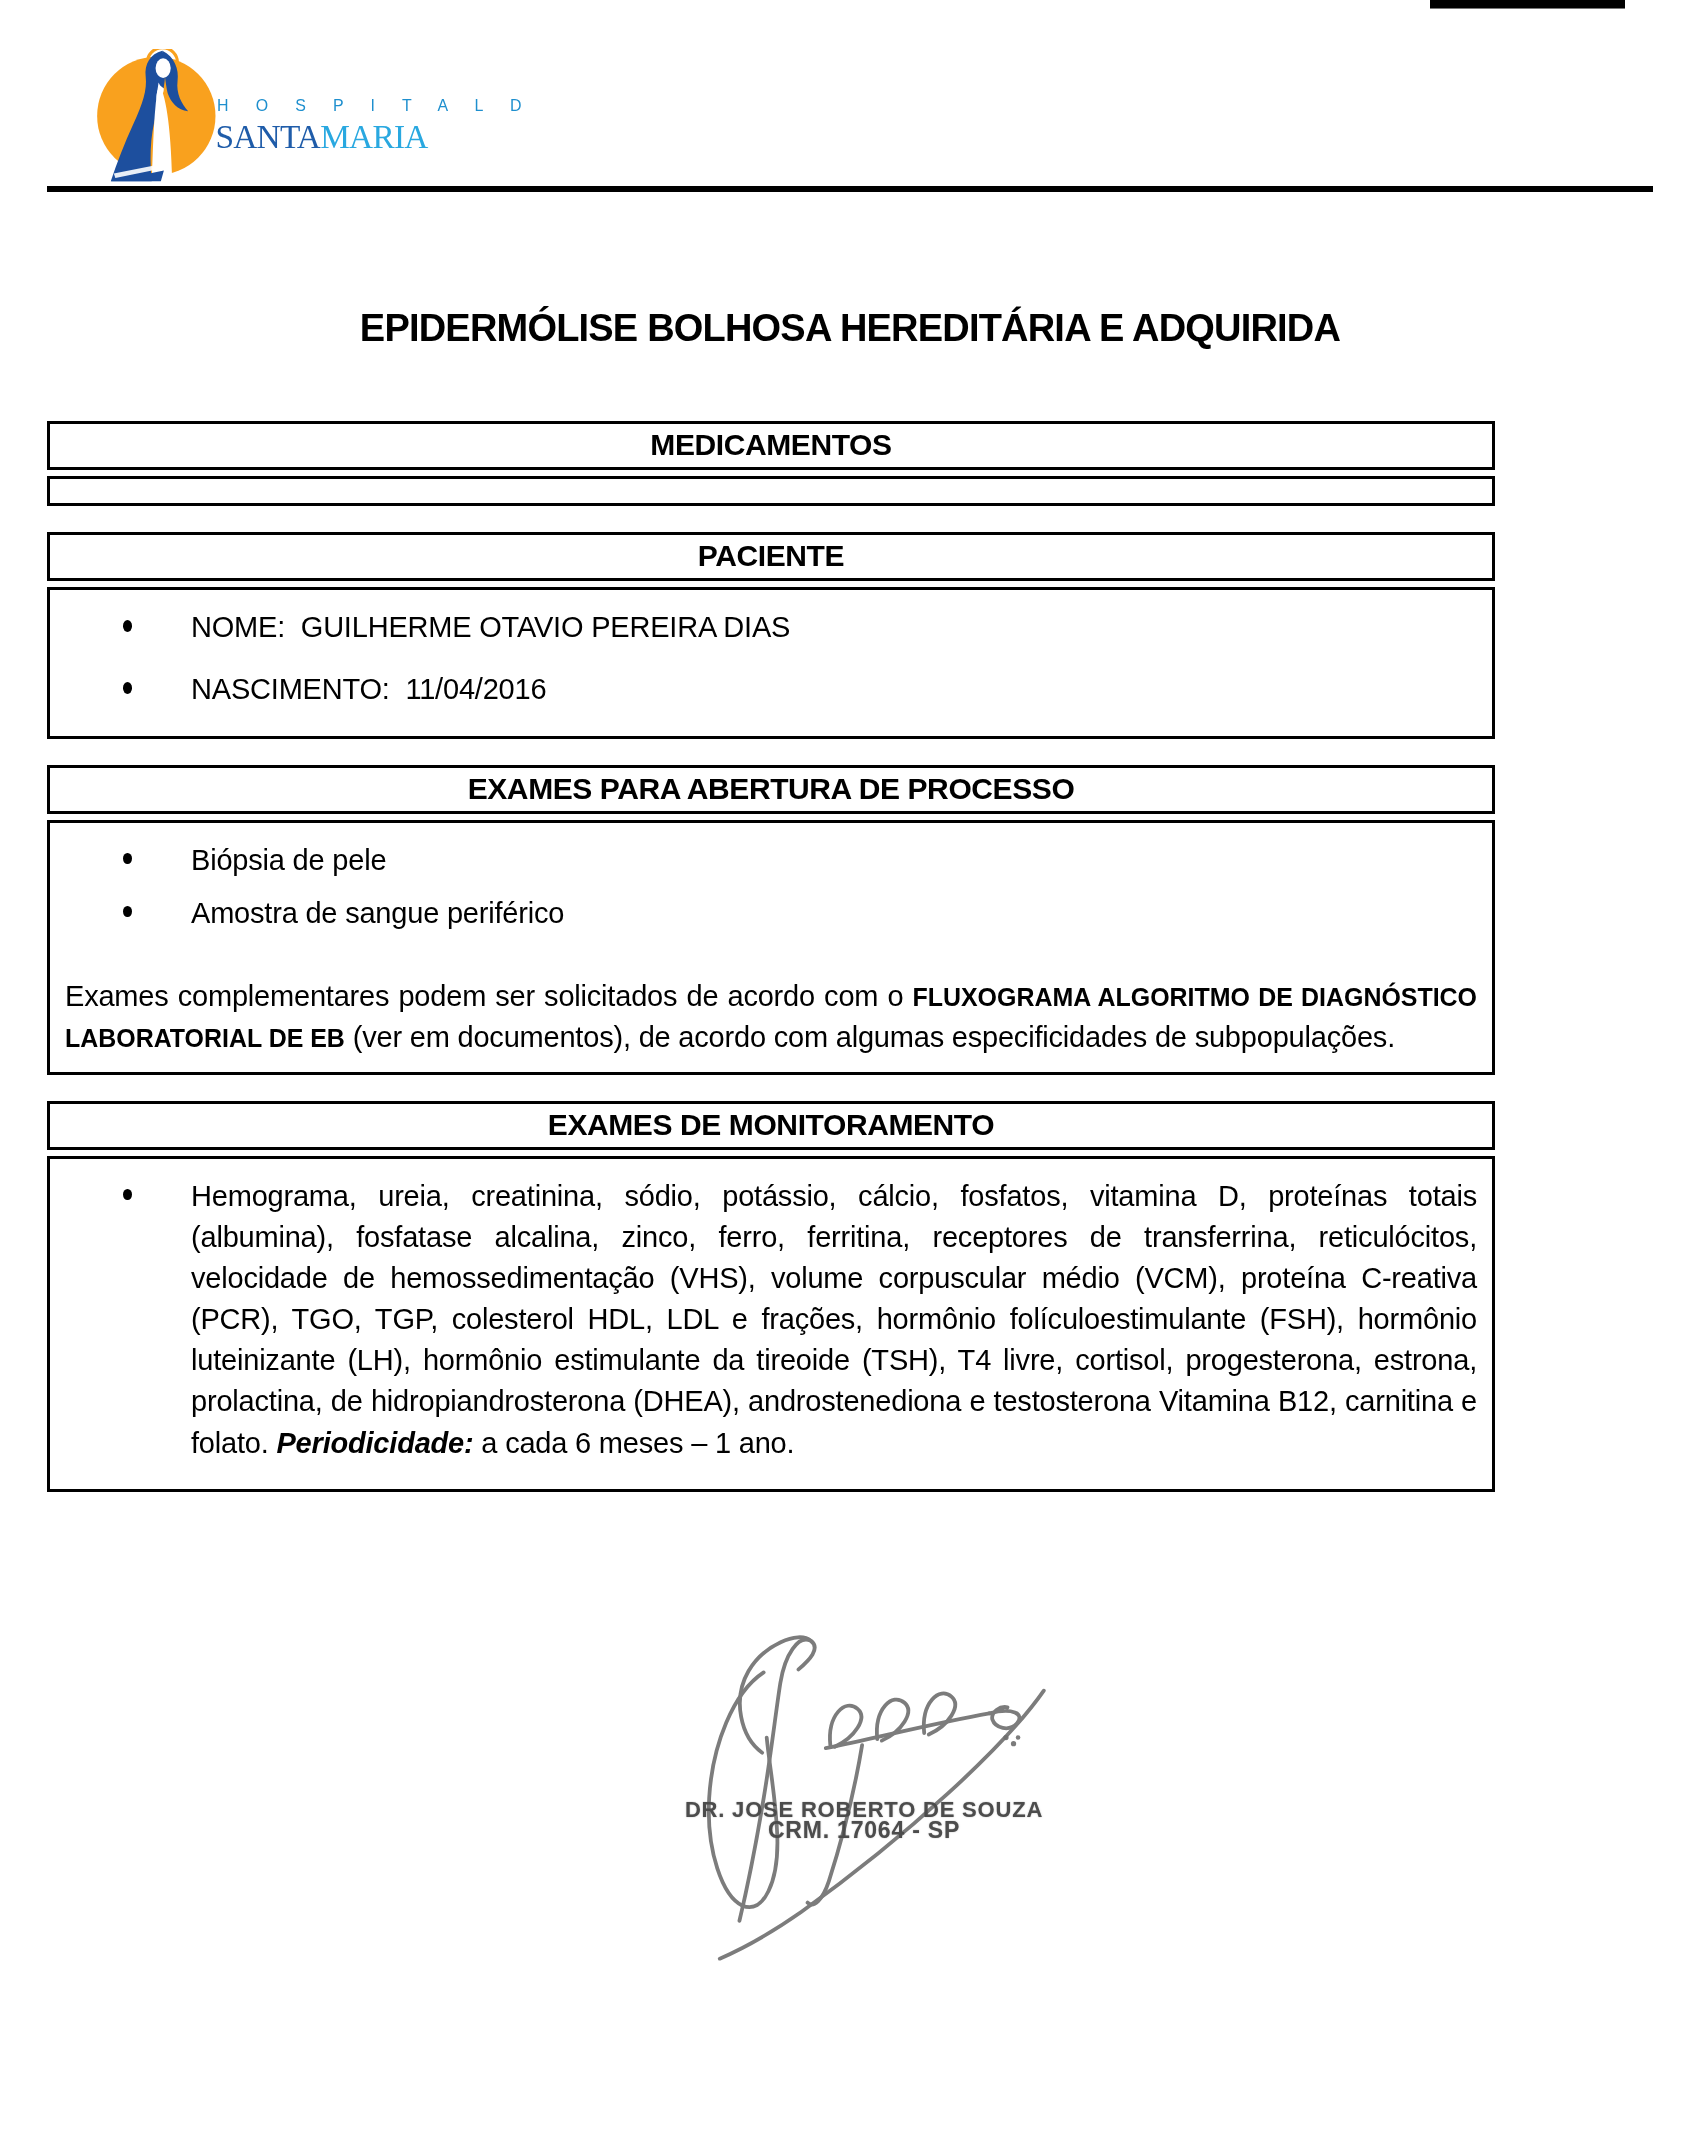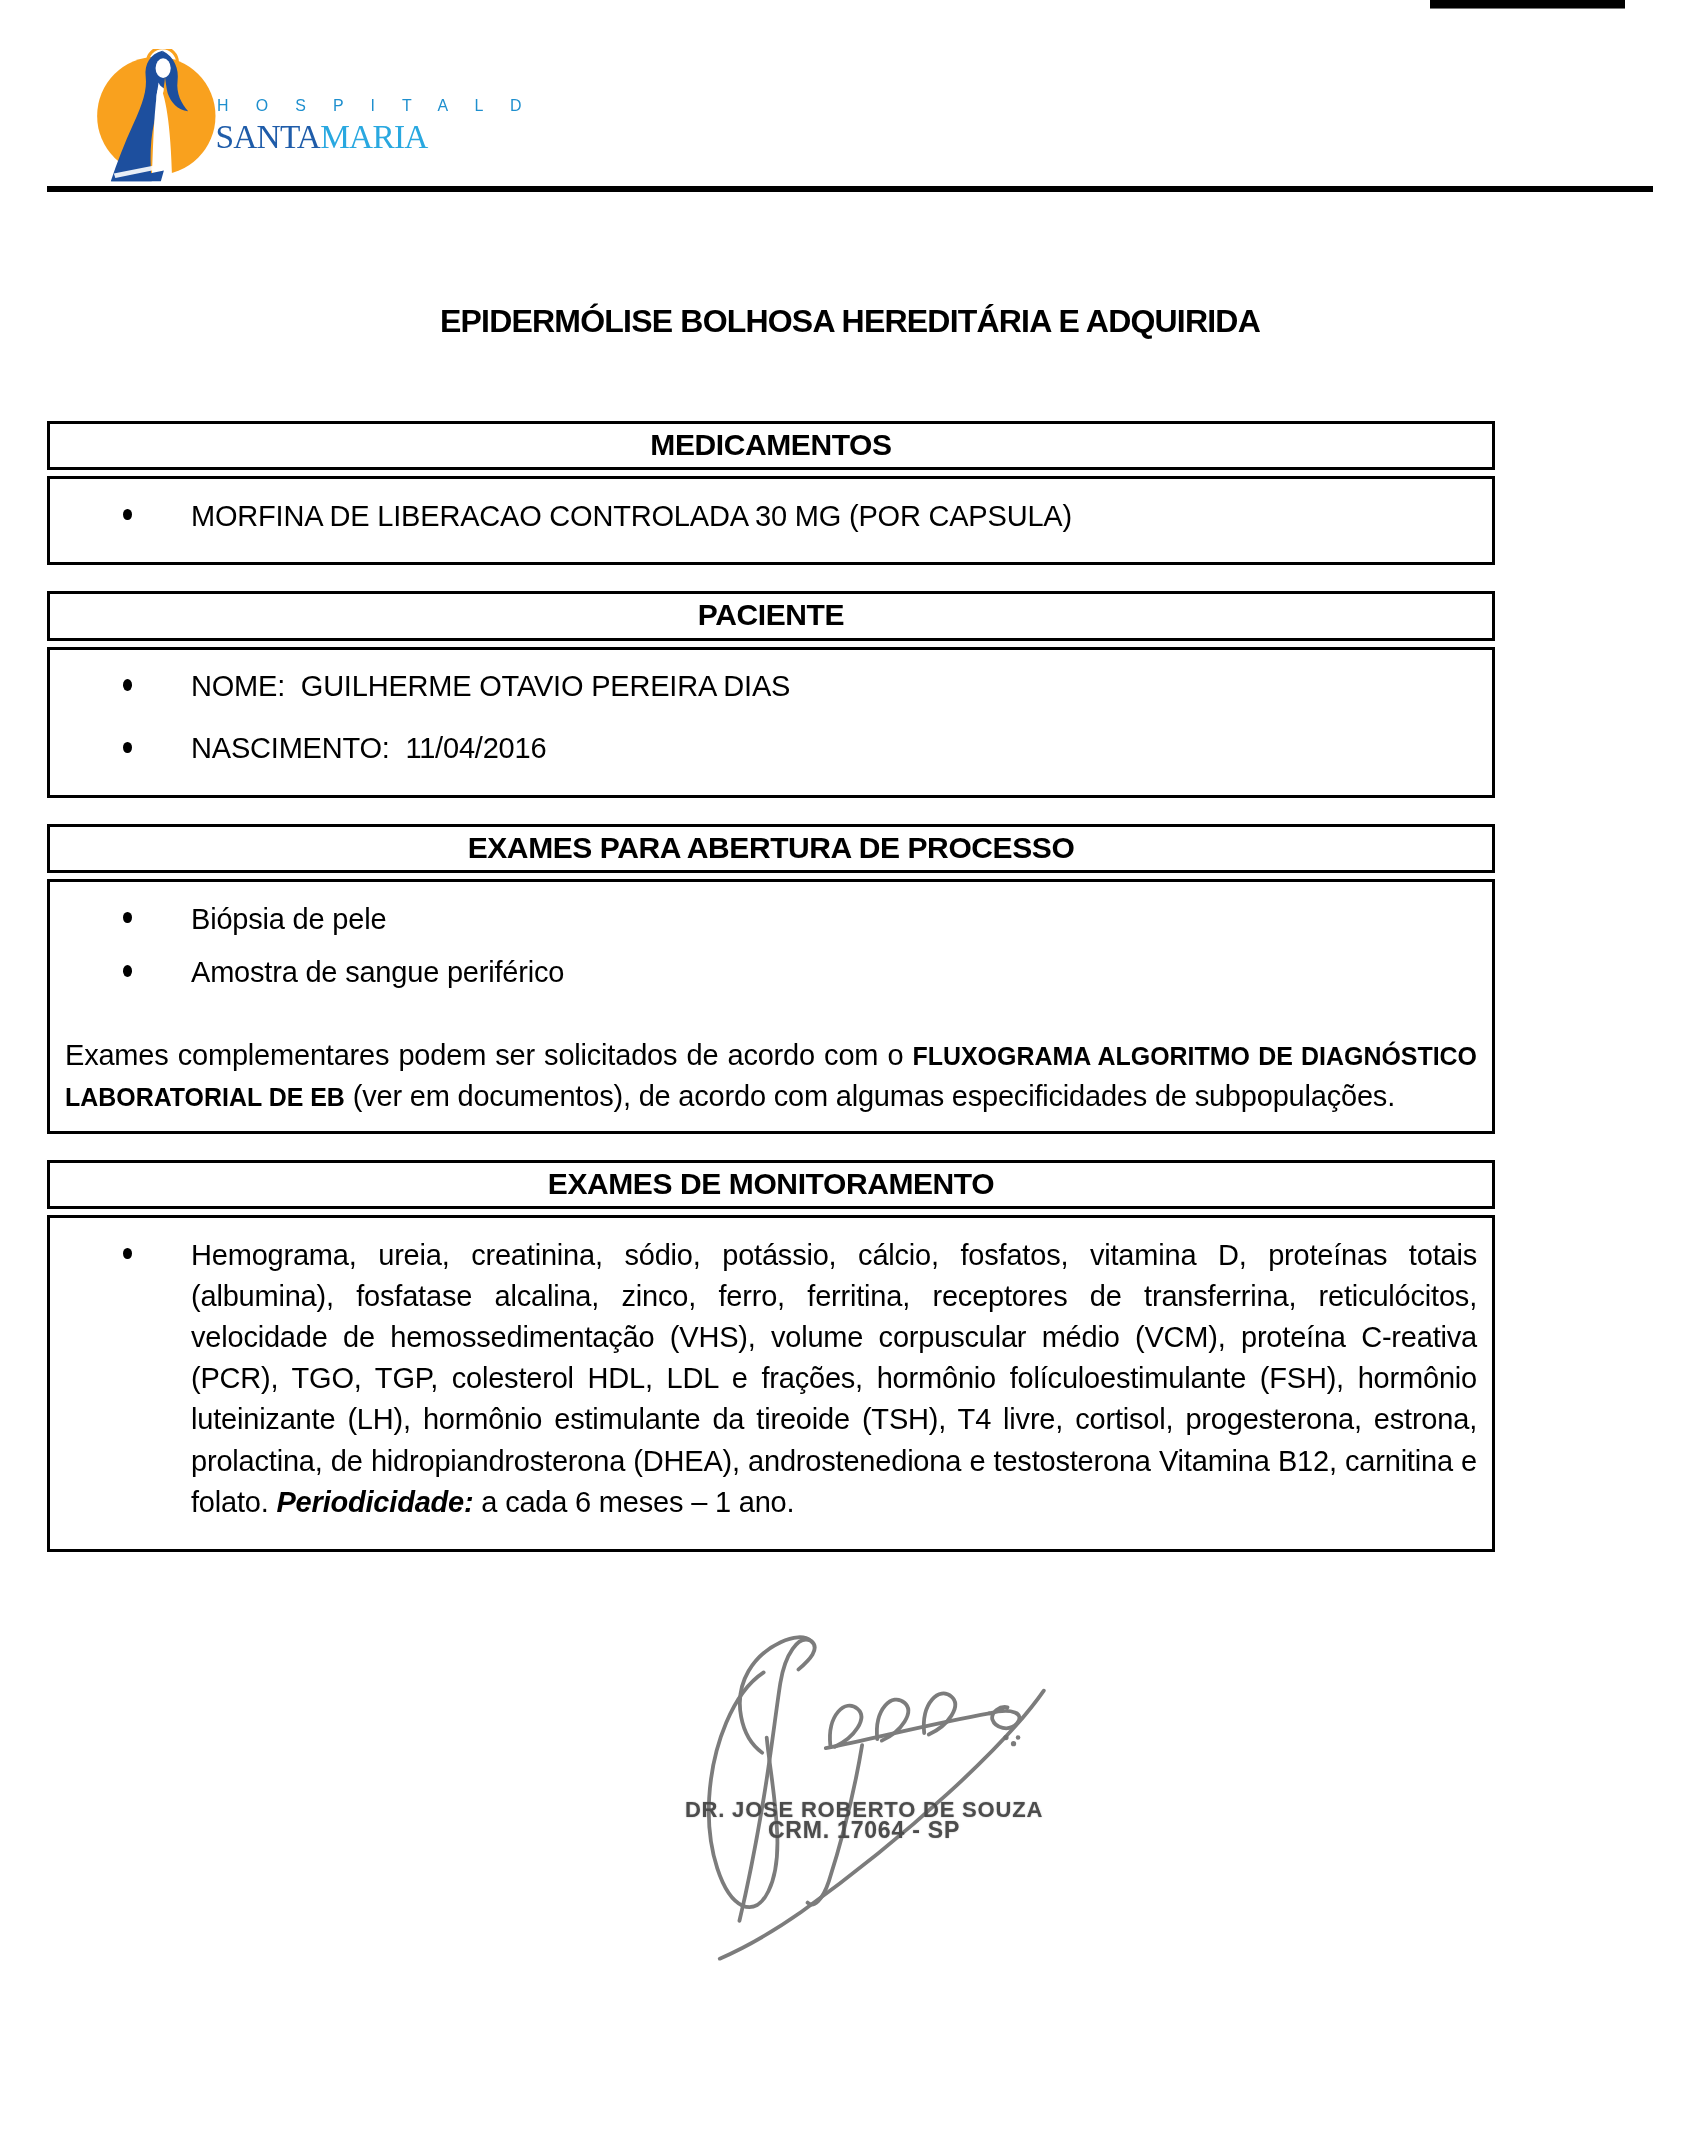--- a/index.html
+++ b/index.html
@@ -28,21 +28,21 @@
     left: 47px; top: 186px;
     width: 1606px; height: 6px;
     background: #000;
   }
   
   .doc-title {
     position: absolute;
     left: 47px; top: 282px;
     width: 1606px;
     text-align: center;
-    font-size: 32px;
+    font-size: 38px;
     font-weight: bold;
     letter-spacing: -0.8px;
   }
   
   .sections {
     position: absolute;
     left: 47px; top: 421px;
     width: 1448px;
   }
   .section { margin: 0 0 26px 0; }
@@ -140,21 +140,20 @@
   <div class="header-rule"></div>
 
   <h1 class="doc-title">EPIDERMÓLISE BOLHOSA HEREDITÁRIA E ADQUIRIDA</h1>
 
   <div class="sections">
 
     <div class="section">
       <div class="sec-header">MEDICAMENTOS</div>
       <div class="sec-body">
         <ul class="bullets">
-          <li>MORFINA DE LIBERACAO CONTROLADA 30 MG (POR CAPSULA)</li>
         </ul>
       </div>
     </div>
 
     <div class="section">
       <div class="sec-header">PACIENTE</div>
       <div class="sec-body">
         <ul class="bullets pre-space">
           <li style="margin-bottom:21px">NOME:  GUILHERME OTAVIO PEREIRA DIAS</li>
           <li>NASCIMENTO:  11/04/2016</li>

